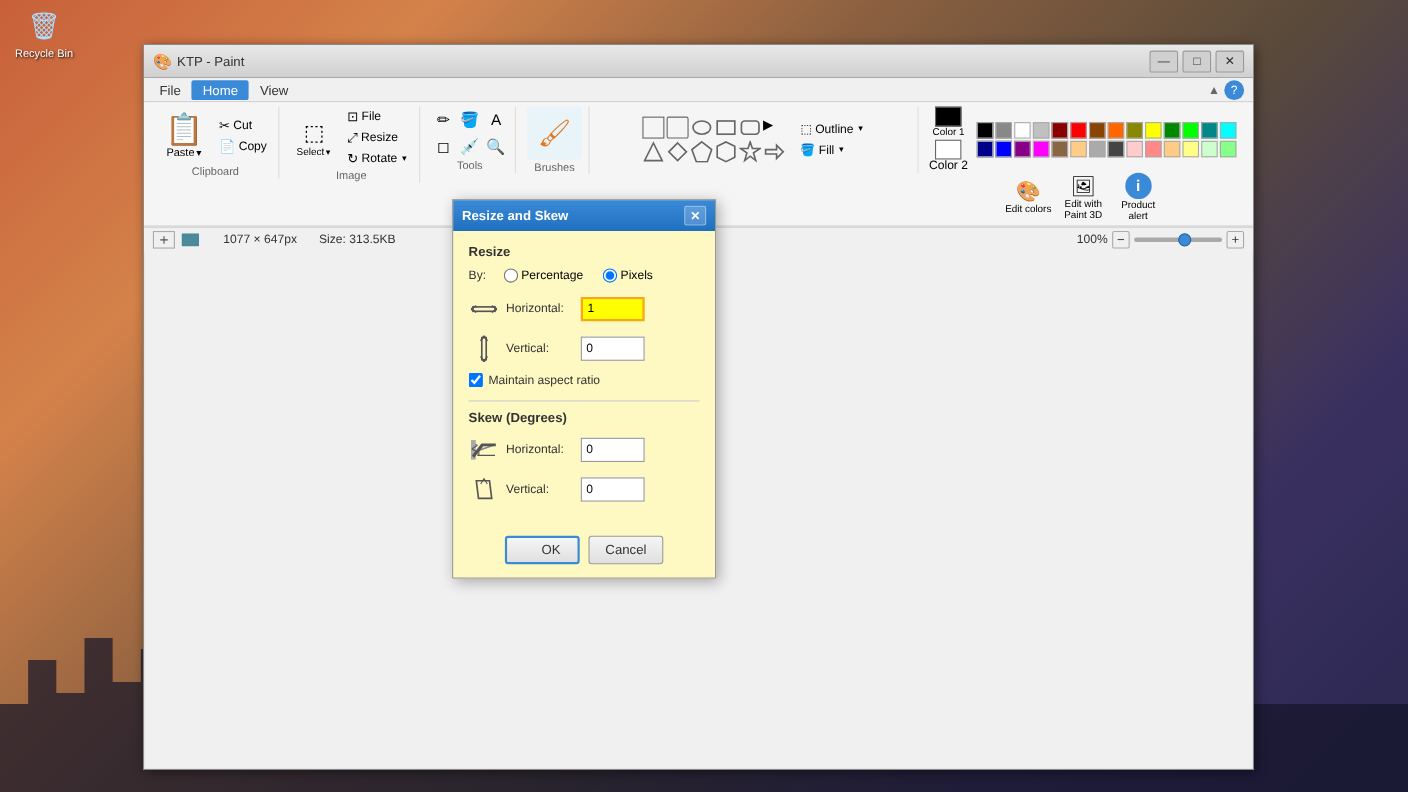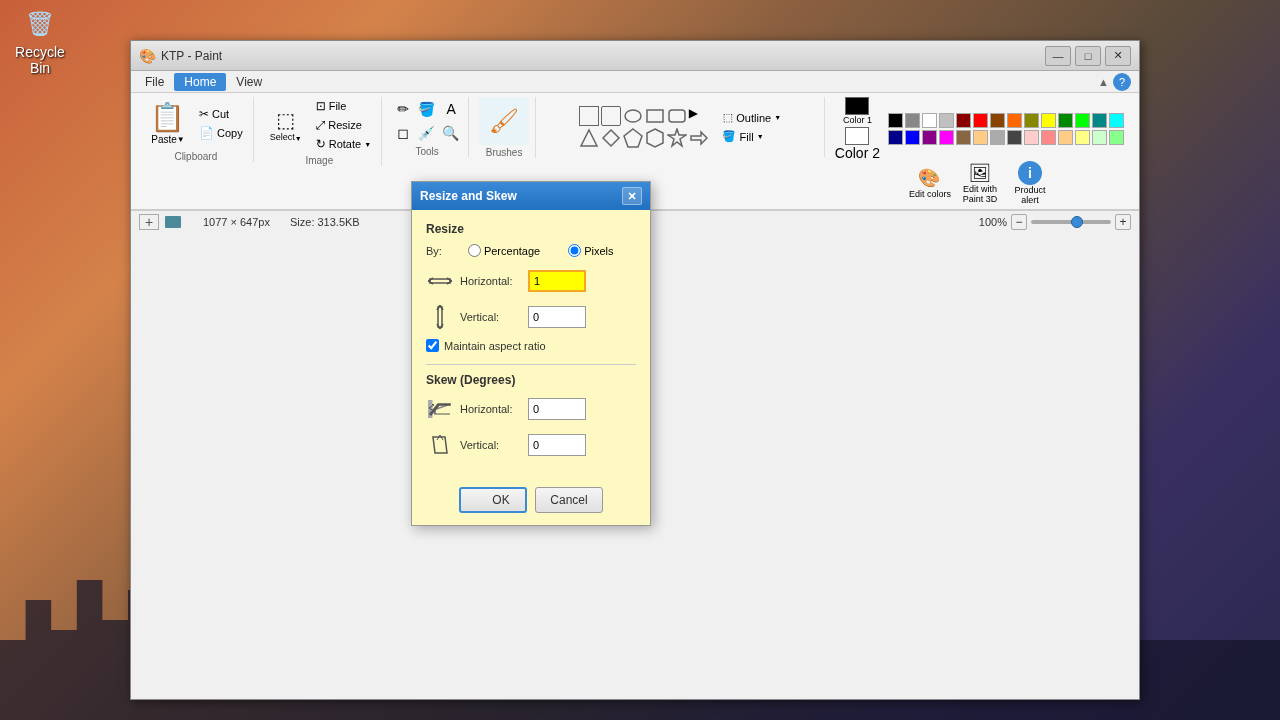--- a/index.html
+++ b/index.html
@@ -45,23 +45,23 @@
     }
     .recycle-bin-icon {
       width: 32px;
       height: 32px;
       color: #aaddff;
       font-size: 24px;
       text-align: center;
     }
     .recycle-bin-label {
       color: white;
-      font-size: 14px;
+      font-size: 10px;
       text-shadow: 1px 1px 2px #000;
-      text-align: center;
+      text-align: left;
       margin-top: 2px;
     }
 
     
     .paint-window {
       position: absolute;
       top: 40px;
       left: 130px;
       width: 1010px;
       height: 660px;
@@ -270,21 +270,21 @@
     .dialog-section-label {
       font-size: 12px;
       font-weight: 600;
       color: #333;
       margin-bottom: 8px;
     }
 
     .radio-group {
       display: flex;
       align-items: center;
-      gap: 20px;
+      gap: 10px;
       margin-bottom: 10px;
     }
     .radio-label {
       display: flex;
       align-items: center;
       gap: 3px;
       cursor: pointer;
       font-size: 11px;
     }
     .by-label {
@@ -594,21 +594,21 @@
         <div class="ribbon-group">
           <div class="ribbon-group-content">
 
             <div style="display:flex;flex-direction:column;gap:2px;margin-right:4px;">
               <div style="display:flex;flex-direction:column;align-items:center;cursor:pointer;">
                 <div style="width:24px;height:18px;background:#000000;border:1px solid #666;"></div>
                 <div style="font-size:9px;">Color 1</div>
               </div>
               <div style="display:flex;flex-direction:column;align-items:center;cursor:pointer;">
                 <div style="width:24px;height:18px;background:#ffffff;border:1px solid #666;"></div>
-                <div style="font-size:14px;">Color 2</div>
+                <div style="font-size:11px;">Color 2</div>
               </div>
             </div>
 
             <div style="display:grid;grid-template-columns:repeat(14,16px);grid-template-rows:repeat(2,16px);gap:1px;" id="color-palette">
                 <div class="color-swatch" style="background: rgb(0, 0, 0);"></div>
                 <div class="color-swatch" style="background: rgb(136, 136, 136);"></div>
                 <div class="color-swatch" style="background: rgb(255, 255, 255);"></div>
                 <div class="color-swatch" style="background: rgb(192, 192, 192);"></div>
                 <div class="color-swatch" style="background: rgb(136, 0, 0);"></div>
                 <div class="color-swatch" style="background: rgb(255, 0, 0);"></div>

